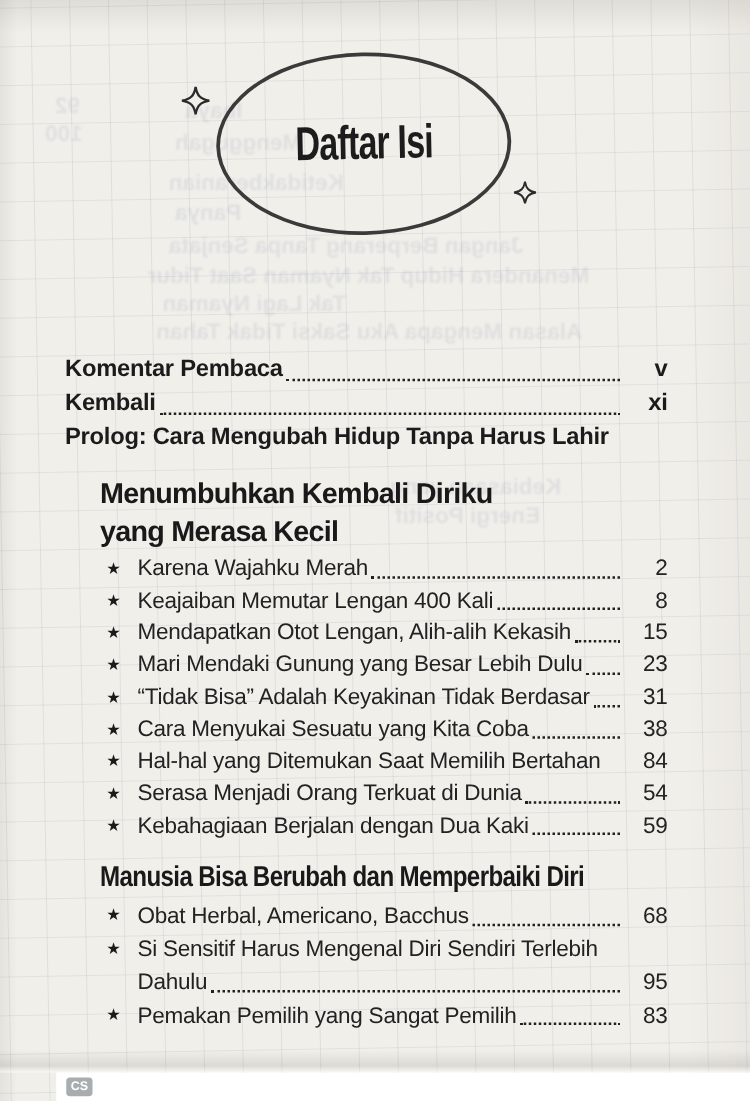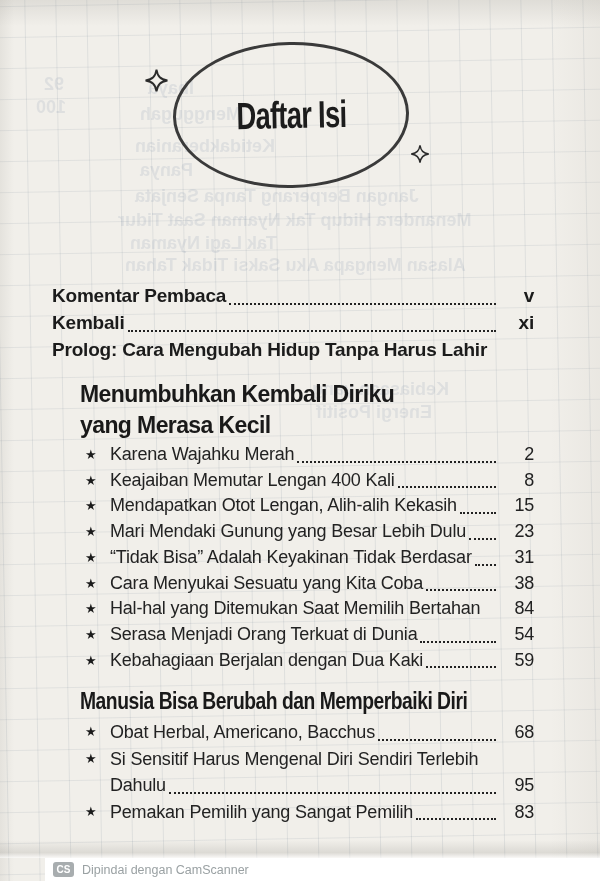--- a/index.html
+++ b/index.html
@@ -250,16 +250,15 @@
     </div>
   </div>
 
   <div class="shade-top"></div>
   <div class="shade-left"></div>
   <div class="shade-right"></div>
   <div class="paper-edge"></div>
 
   <div class="watermark-bar">
     <span class="cs-badge">CS</span>
-    <span class="wm-text">Dipindai dengan CamScanner</span>
   </div>
 
 </div>
 
 </body></html>

